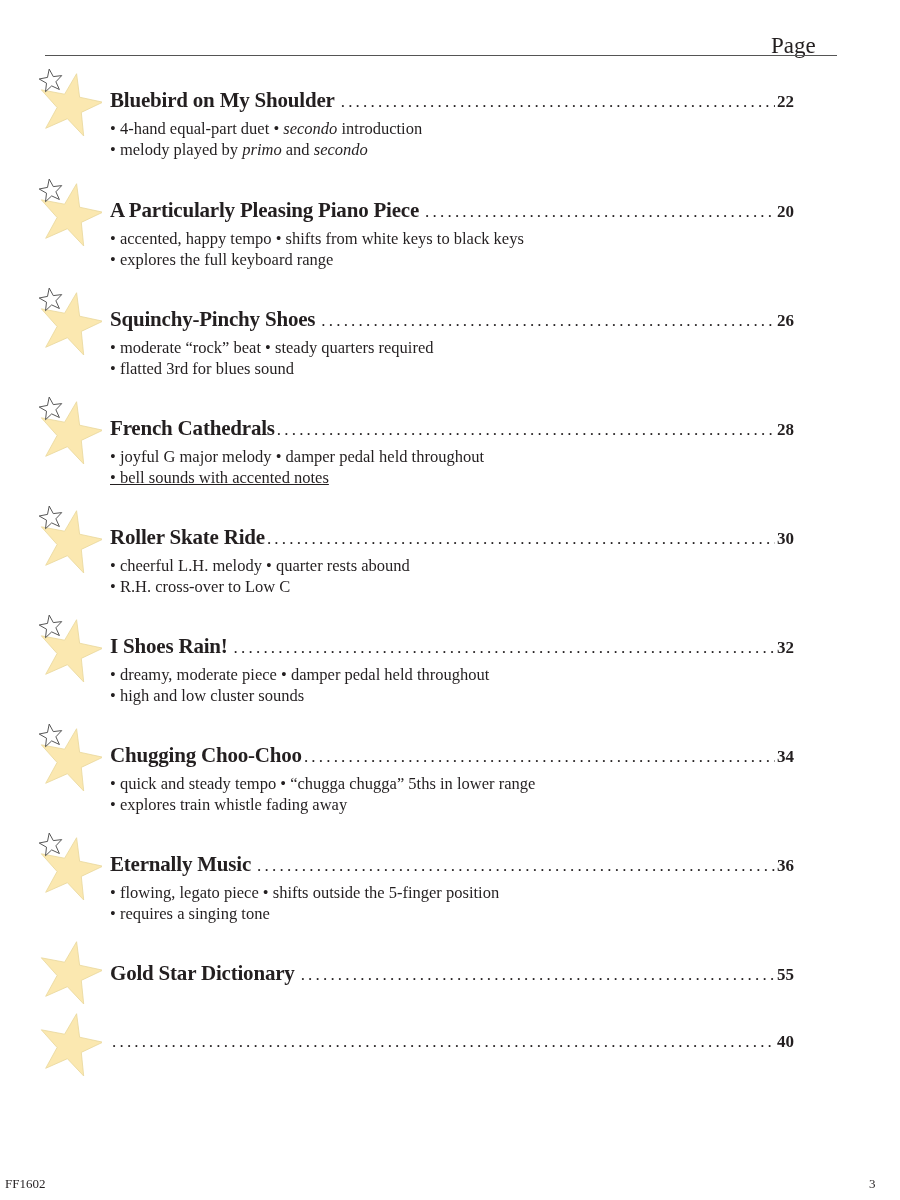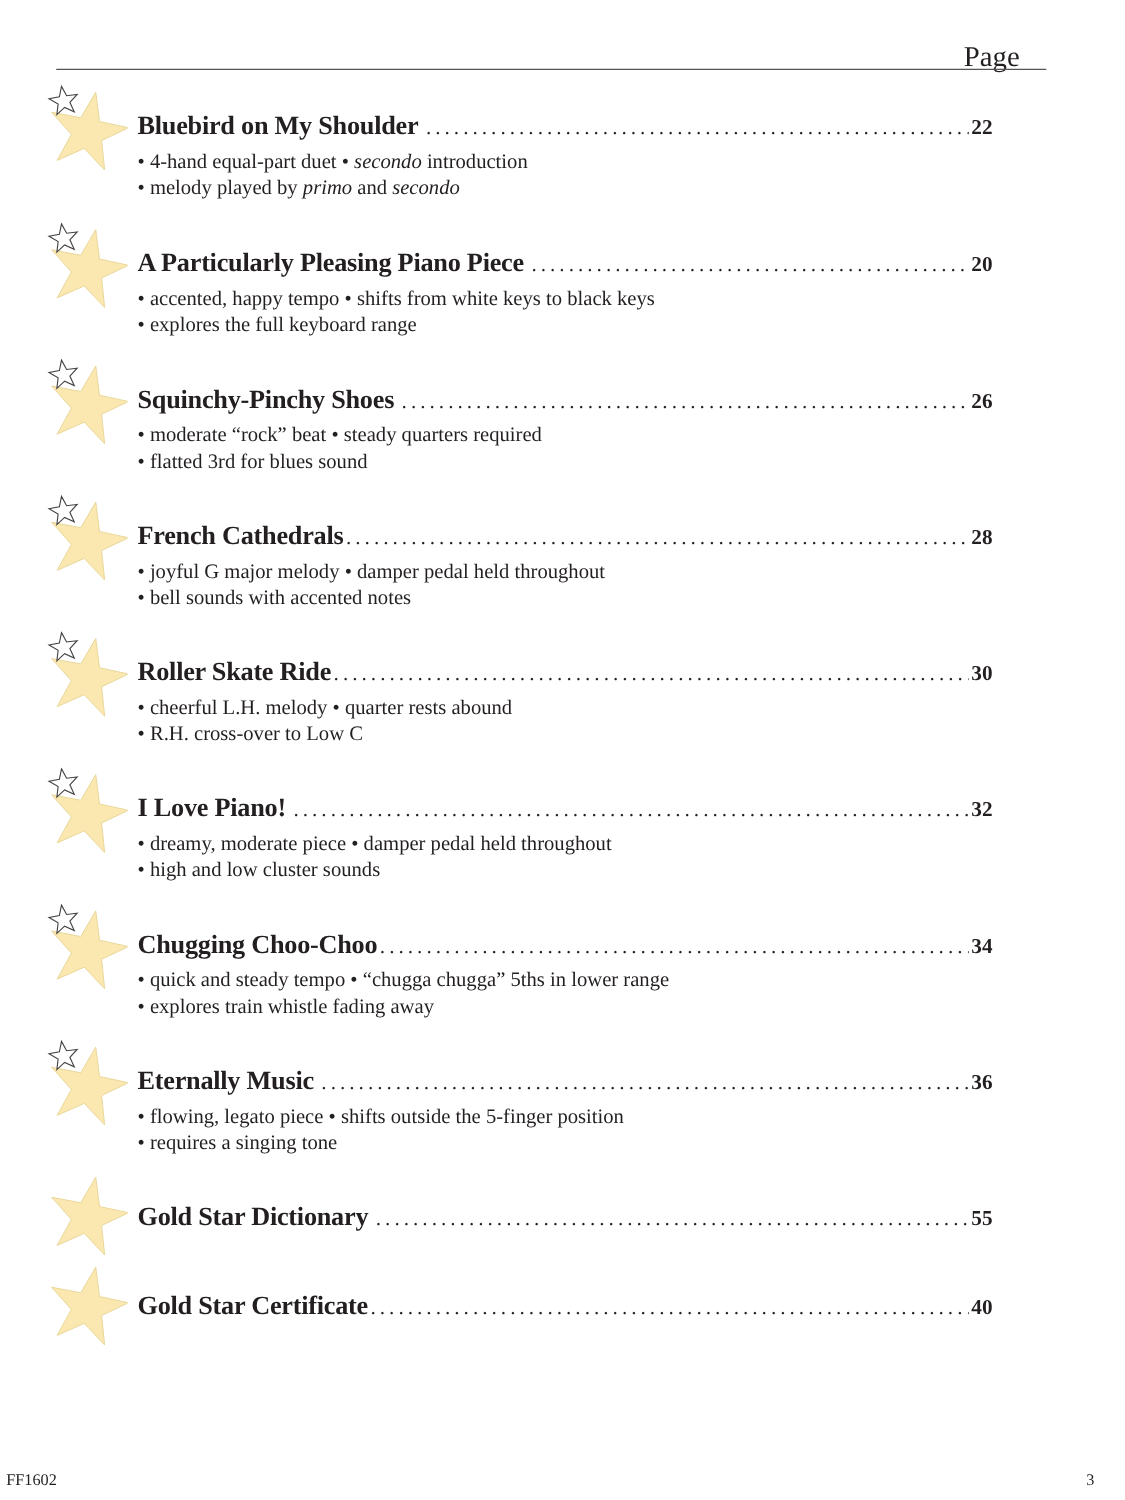--- a/index.html
+++ b/index.html
@@ -67,42 +67,42 @@
       <svg class="star" viewBox="0 0 70 70" style="top: 396px;">
         <polygon points="44.6,5.7 47.6,29.2 70.8,34.2 49.3,44.4 51.7,68.0 35.4,50.7 13.7,60.3 25.1,39.5 9.3,21.8 32.6,26.2" fill="#fbe8b0" stroke="#e8d79a" stroke-width="0.8"></polygon>
         <polygon points="17.2,1.1 21.3,8.6 29.7,7.6 23.9,13.8 27.4,21.5 19.7,17.9 13.5,23.7 14.5,15.2 7.2,11.0 15.5,9.4" fill="#ffffff" stroke="#444" stroke-width="0.9"></polygon>
       </svg>
       <div class="title-row" style="top: 416px;">
         <span class="title">French Cathedrals</span>
         <span class="dots tight">........................................................................................................................................................................................................</span>
         <span class="pg">28</span>
       </div>
       <div class="desc" style="top: 446px;"><span>• joyful G major melody • damper pedal held throughout</span></div>
-      <div class="desc" style="top: 467px;"><span>• bell sounds with accented notes</span></div>
+      <div class="desc" style="top: 467px; text-decoration: underline;"><span>• bell sounds with accented notes</span></div>
     </div>
     <div class="entry" style="top: 0px;">
       <svg class="star" viewBox="0 0 70 70" style="top: 505px;">
         <polygon points="44.6,5.7 47.6,29.2 70.8,34.2 49.3,44.4 51.7,68.0 35.4,50.7 13.7,60.3 25.1,39.5 9.3,21.8 32.6,26.2" fill="#fbe8b0" stroke="#e8d79a" stroke-width="0.8"></polygon>
         <polygon points="17.2,1.1 21.3,8.6 29.7,7.6 23.9,13.8 27.4,21.5 19.7,17.9 13.5,23.7 14.5,15.2 7.2,11.0 15.5,9.4" fill="#ffffff" stroke="#444" stroke-width="0.9"></polygon>
       </svg>
       <div class="title-row" style="top: 525px;">
         <span class="title">Roller Skate Ride</span>
         <span class="dots tight">........................................................................................................................................................................................................</span>
         <span class="pg">30</span>
       </div>
       <div class="desc" style="top: 555px;"><span>• cheerful L.H. melody • quarter rests abound</span></div>
       <div class="desc" style="top: 576px;"><span>• R.H. cross-over to Low C</span></div>
     </div>
     <div class="entry" style="top: 0px;">
       <svg class="star" viewBox="0 0 70 70" style="top: 614px;">
         <polygon points="44.6,5.7 47.6,29.2 70.8,34.2 49.3,44.4 51.7,68.0 35.4,50.7 13.7,60.3 25.1,39.5 9.3,21.8 32.6,26.2" fill="#fbe8b0" stroke="#e8d79a" stroke-width="0.8"></polygon>
         <polygon points="17.2,1.1 21.3,8.6 29.7,7.6 23.9,13.8 27.4,21.5 19.7,17.9 13.5,23.7 14.5,15.2 7.2,11.0 15.5,9.4" fill="#ffffff" stroke="#444" stroke-width="0.9"></polygon>
       </svg>
       <div class="title-row" style="top: 634px;">
-        <span class="title">I Love Piano!</span>
+        <span class="title">I Shoes Rain!</span>
         <span class="dots">........................................................................................................................................................................................................</span>
         <span class="pg">32</span>
       </div>
       <div class="desc" style="top: 664px;"><span>• dreamy, moderate piece • damper pedal held throughout</span></div>
       <div class="desc" style="top: 685px;"><span>• high and low cluster sounds</span></div>
     </div>
     <div class="entry" style="top: 0px;">
       <svg class="star" viewBox="0 0 70 70" style="top: 723px;">
         <polygon points="44.6,5.7 47.6,29.2 70.8,34.2 49.3,44.4 51.7,68.0 35.4,50.7 13.7,60.3 25.1,39.5 9.3,21.8 32.6,26.2" fill="#fbe8b0" stroke="#e8d79a" stroke-width="0.8"></polygon>
         <polygon points="17.2,1.1 21.3,8.6 29.7,7.6 23.9,13.8 27.4,21.5 19.7,17.9 13.5,23.7 14.5,15.2 7.2,11.0 15.5,9.4" fill="#ffffff" stroke="#444" stroke-width="0.9"></polygon>
@@ -136,21 +136,20 @@
         <span class="title">Gold Star Dictionary</span>
         <span class="dots">........................................................................................................................................................................................................</span>
         <span class="pg">55</span>
       </div>
     </div>
     <div class="entry" style="top: 0px;">
       <svg class="star" viewBox="0 0 70 70" style="top: 1008px;">
         <polygon points="44.6,5.7 47.6,29.2 70.8,34.2 49.3,44.4 51.7,68.0 35.4,50.7 13.7,60.3 25.1,39.5 9.3,21.8 32.6,26.2" fill="#fbe8b0" stroke="#e8d79a" stroke-width="0.8"></polygon>
       </svg>
       <div class="title-row" style="top: 1032px;">
-        <span class="title">Gold Star Certificate</span>
         <span class="dots tight">........................................................................................................................................................................................................</span>
         <span class="pg">40</span>
       </div>
     </div>
   </div>
 
 <div class="footer-left">FF1602</div>
 <div class="footer-right">3</div>
 
 </body></html>

